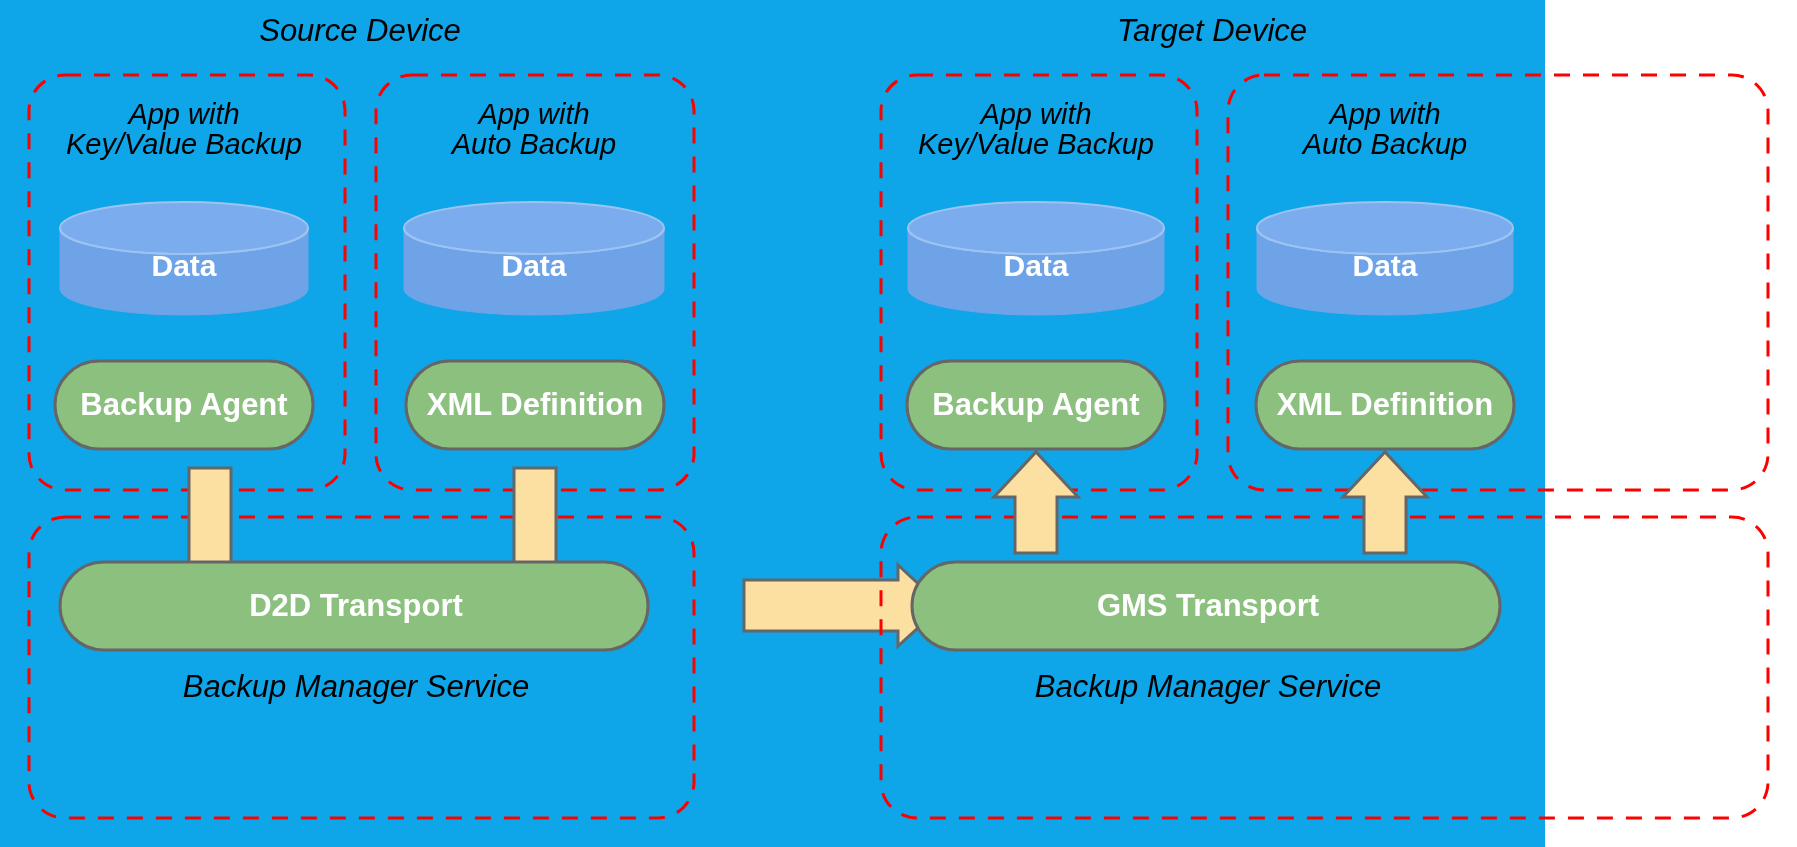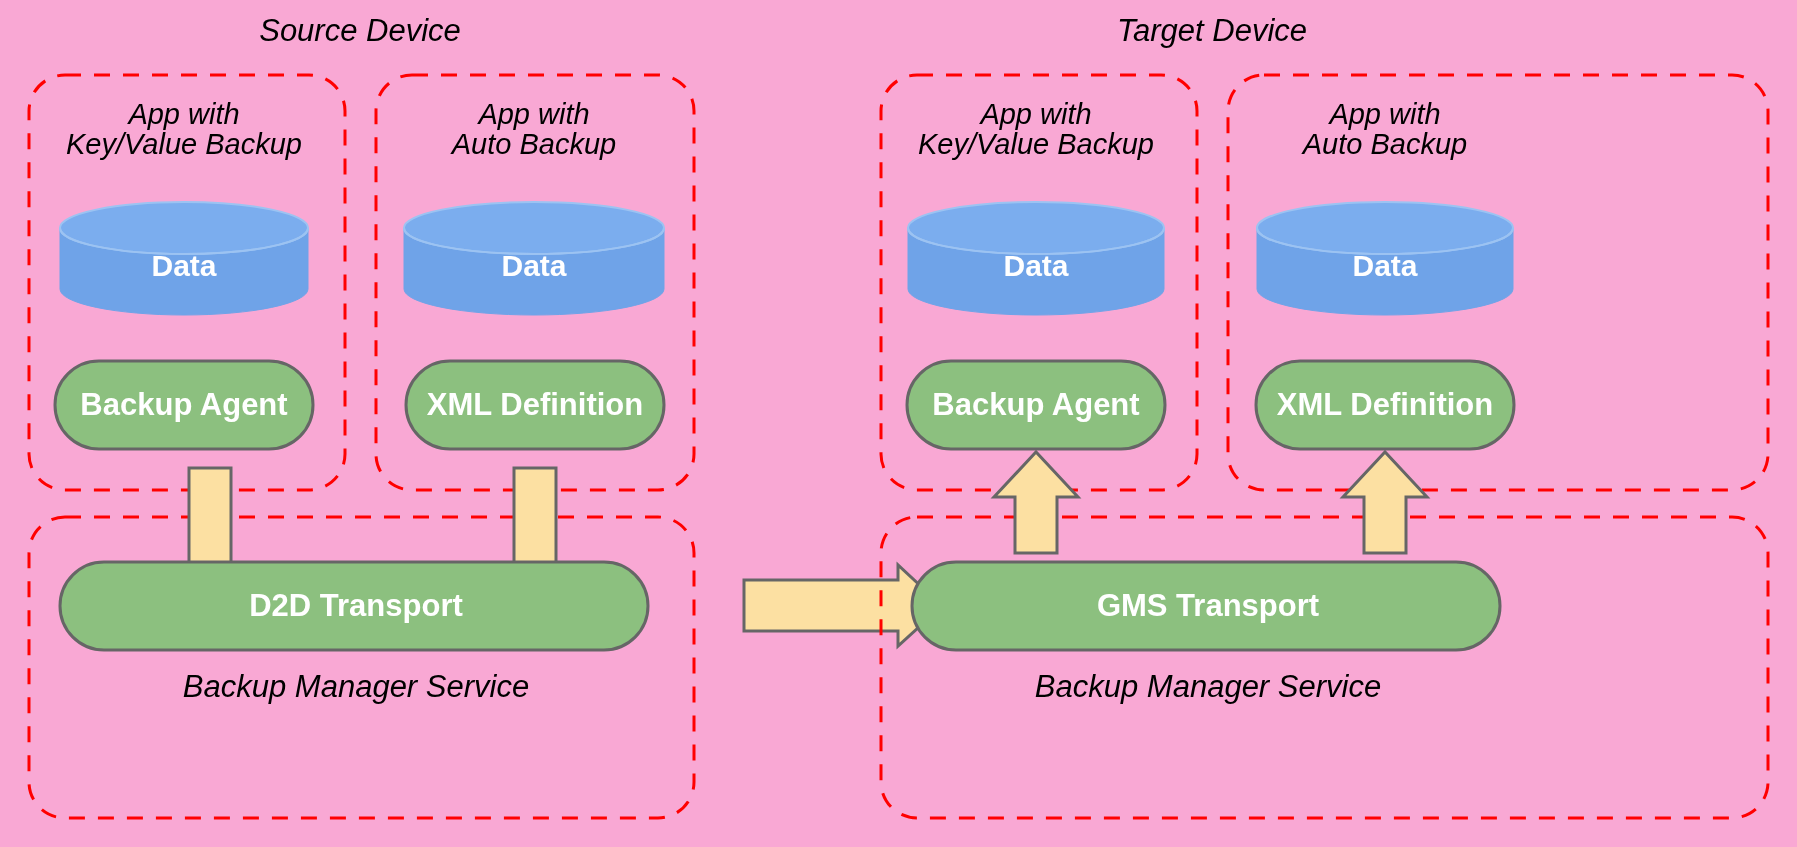--- a/index.html
+++ b/index.html
@@ -8,23 +8,23 @@
     background: #ffffff;
   }
   body {
     width: 1797px;
     height: 847px;
     overflow: hidden;
     font-family: "Liberation Sans", sans-serif;
   }
   #diagram-root {
     position: relative;
-    width: 1797px;
+    width: 1545px;
     height: 847px;
-    background: #f9a8d4;
+    background: #0ea5e9;
   }
   svg.canvas {
     position: absolute;
     top: 0;
     left: 0;
     width: 1797px;
     height: 847px;
     display: block;
   }
   .device-title {

